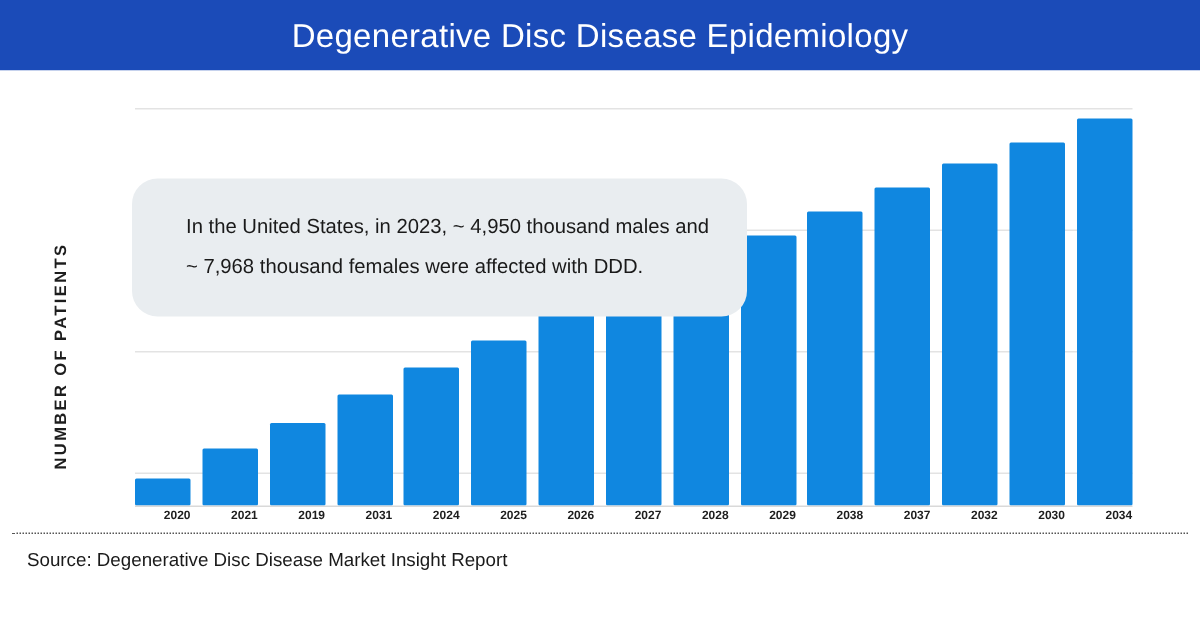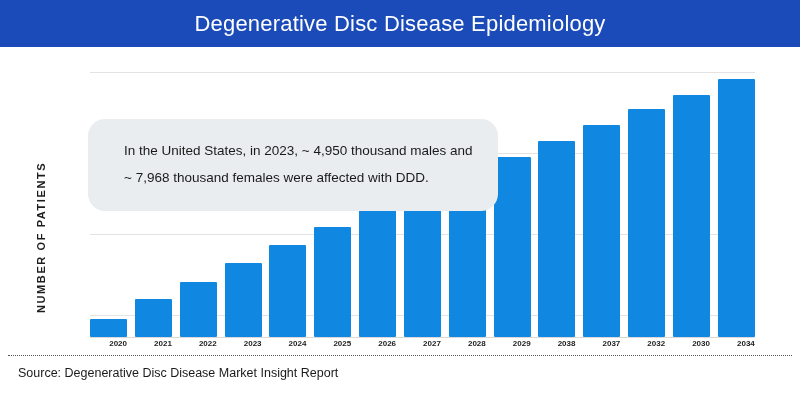--- a/index.html
+++ b/index.html
@@ -173,22 +173,22 @@
           <div class="bar-col">
             <div class="bar" style="height: 258px; background: rgb(16, 135, 224);"></div>
           </div>
         </div>
     </div>
 
     <div class="xaxis-line"></div>
     <div class="xlabels">
         <div class="xlabel">2020</div>
         <div class="xlabel">2021</div>
-        <div class="xlabel">2022</div>
-        <div class="xlabel">2023</div>
+        <div class="xlabel">2019</div>
+        <div class="xlabel">2031</div>
         <div class="xlabel">2024</div>
         <div class="xlabel">2025</div>
         <div class="xlabel">2026</div>
         <div class="xlabel">2027</div>
         <div class="xlabel">2028</div>
         <div class="xlabel">2029</div>
         <div class="xlabel">2038</div>
         <div class="xlabel">2037</div>
         <div class="xlabel">2032</div>
         <div class="xlabel">2030</div>

